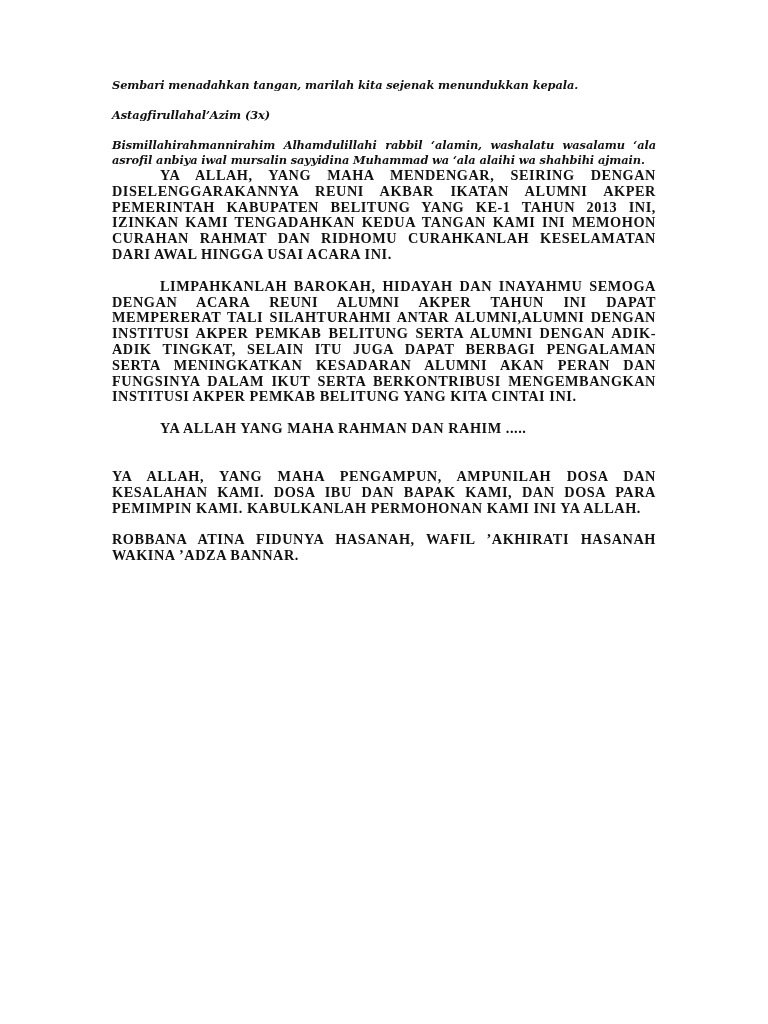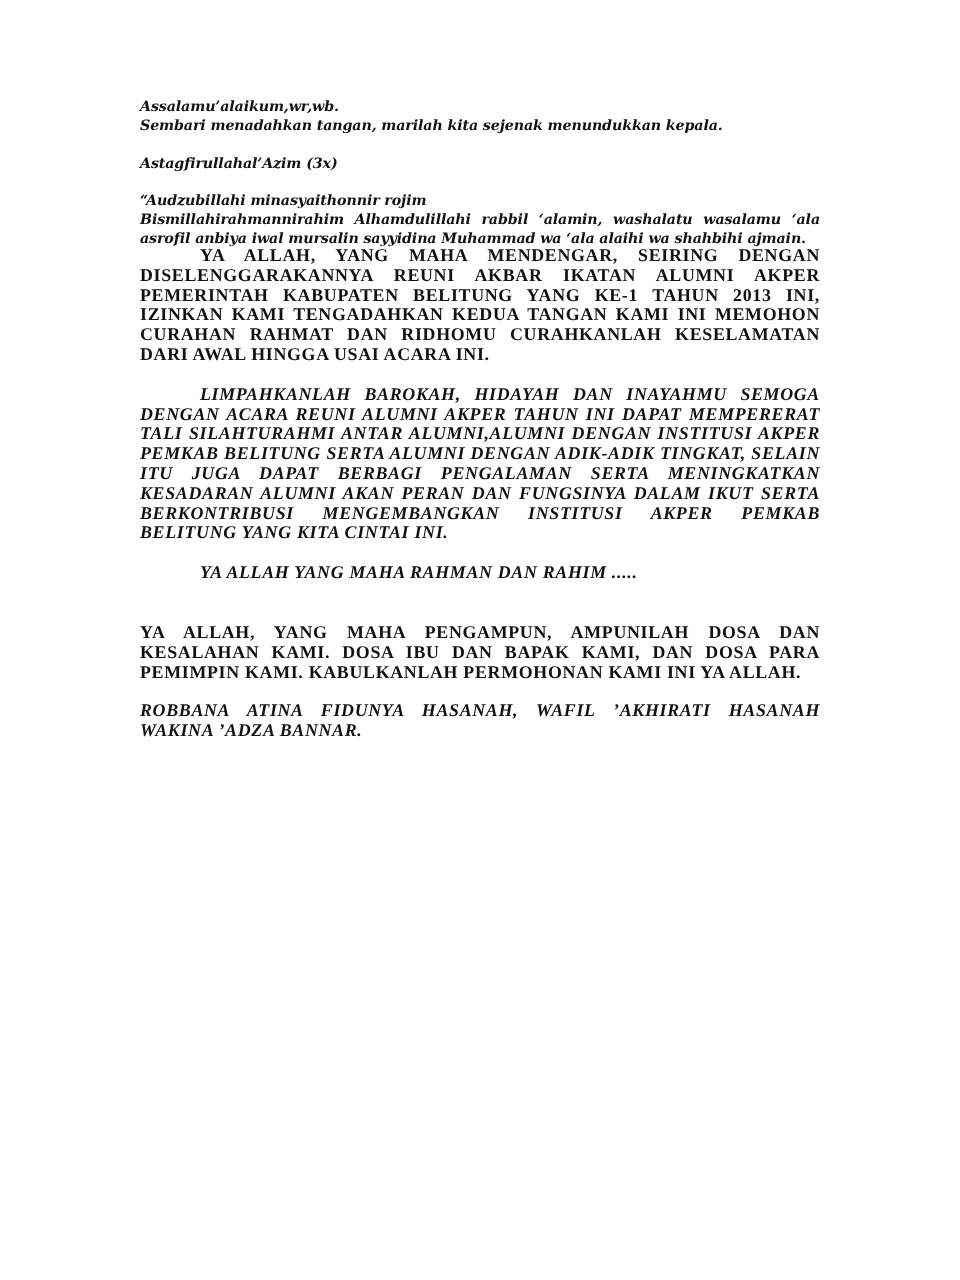--- a/index.html
+++ b/index.html
@@ -39,35 +39,33 @@
       line-height: 15.8px;
       letter-spacing: 0.55px;
       text-align: justify;
     }
     .body-text p {
       margin: 0;
     }
     .body-text .indent {
       text-indent: 48px;
     }
-    .sp-1 { margin-top: 16px !important; font-style: italic; }
+    .sp-1 { margin-top: 16px !important; }
     .sp-2 { margin-top: 32px !important; }
   </style>
 </head>
 <body>
 
 <div class="page">
 
   <div class="intro">
-    <p>Assalamu’alaikum,wr,wb.</p>
     <p>Sembari menadahkan tangan, marilah kita sejenak menundukkan kepala.</p>
     <div class="gap"></div>
     <p>Astagfirullahal’Azim (3x)</p>
     <div class="gap"></div>
-    <p>“Audzubillahi minasyaithonnir rojim</p>
     <p class="justify">Bismillahirahmannirahim Alhamdulillahi rabbil ‘alamin, washalatu wasalamu ‘ala asrofil anbiya iwal mursalin sayyidina Muhammad wa ‘ala alaihi wa shahbihi ajmain.</p>
   </div>
 
   <div class="body-text">
     <p class="indent">YA ALLAH, YANG MAHA MENDENGAR, SEIRING DENGAN DISELENGGARAKANNYA REUNI AKBAR IKATAN ALUMNI AKPER PEMERINTAH KABUPATEN BELITUNG YANG KE-1 TAHUN 2013 INI, IZINKAN KAMI TENGADAHKAN KEDUA TANGAN KAMI INI MEMOHON CURAHAN RAHMAT DAN RIDHOMU CURAHKANLAH KESELAMATAN DARI AWAL HINGGA USAI ACARA INI.</p>
 
     <p class="indent sp-1">LIMPAHKANLAH BAROKAH, HIDAYAH DAN INAYAHMU SEMOGA DENGAN ACARA REUNI ALUMNI AKPER TAHUN INI DAPAT MEMPERERAT TALI SILAHTURAHMI ANTAR ALUMNI,ALUMNI DENGAN INSTITUSI AKPER PEMKAB BELITUNG SERTA ALUMNI DENGAN ADIK-ADIK TINGKAT, SELAIN ITU JUGA DAPAT BERBAGI PENGALAMAN SERTA MENINGKATKAN KESADARAN ALUMNI AKAN PERAN DAN FUNGSINYA DALAM IKUT SERTA BERKONTRIBUSI MENGEMBANGKAN INSTITUSI AKPER PEMKAB BELITUNG YANG KITA CINTAI INI.</p>
 
     <p class="indent sp-1">YA ALLAH YANG MAHA RAHMAN DAN RAHIM .....</p>
 

